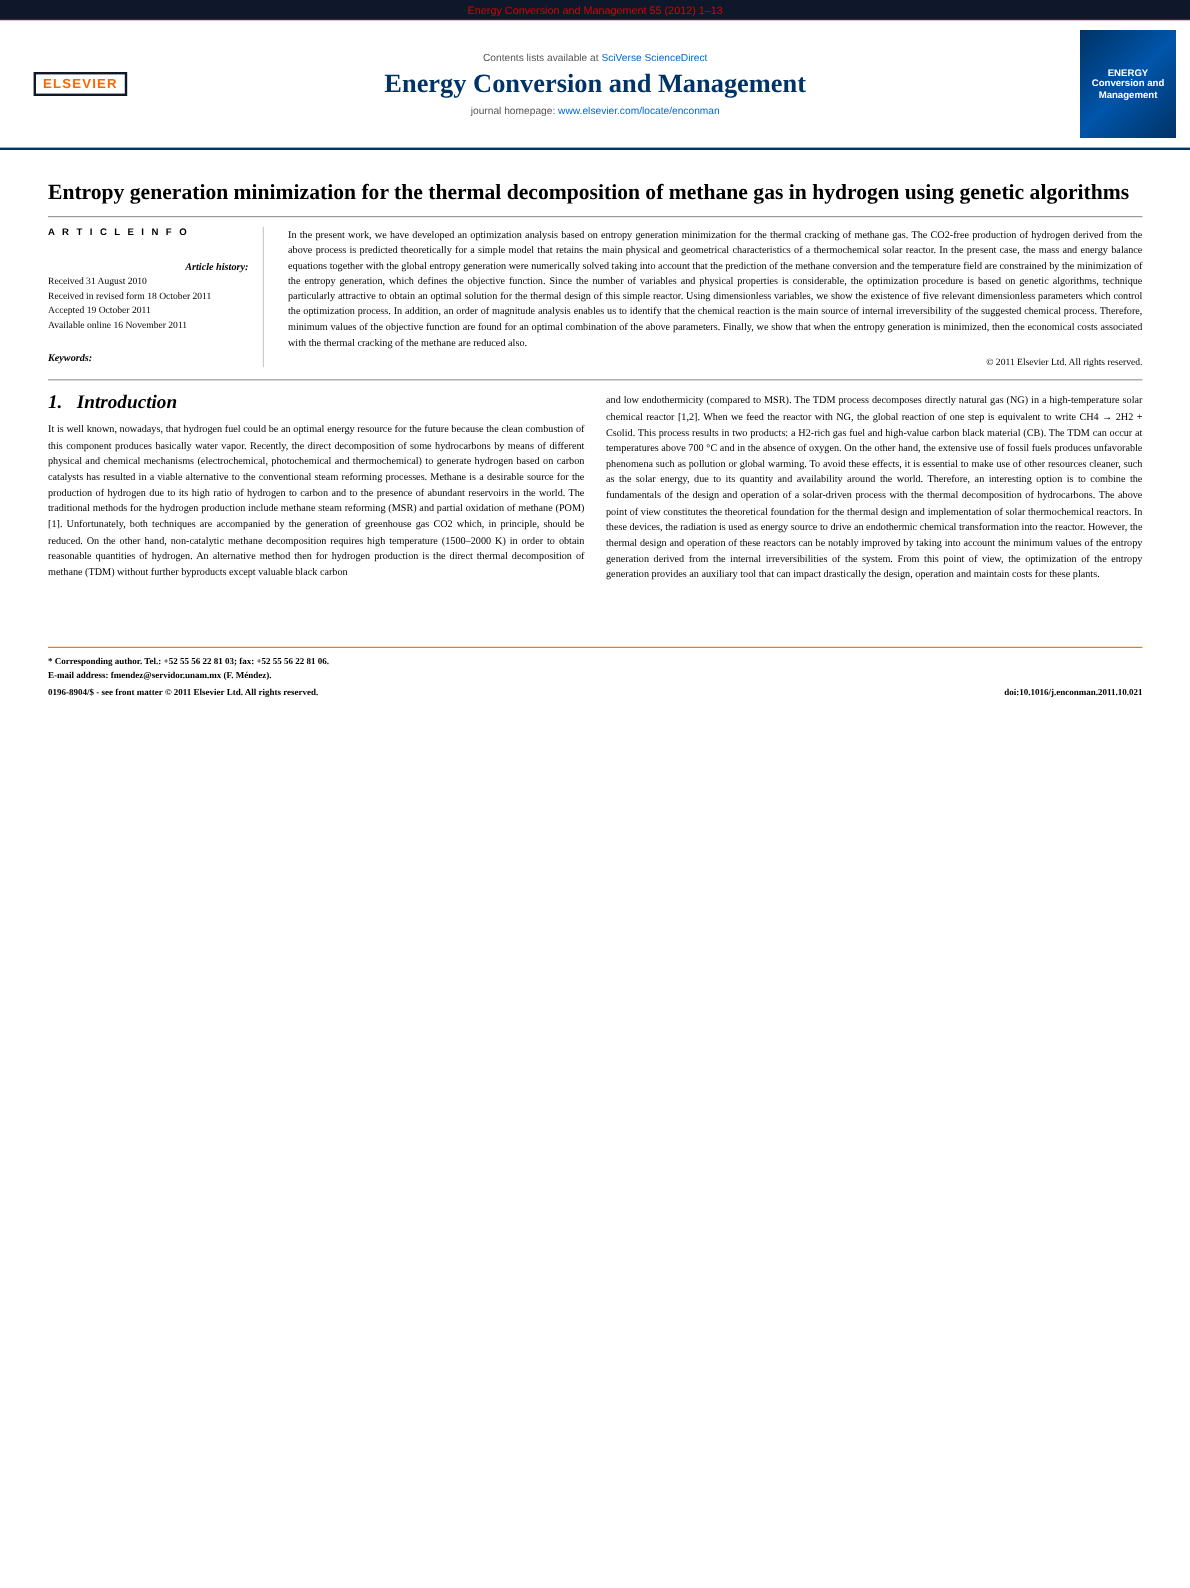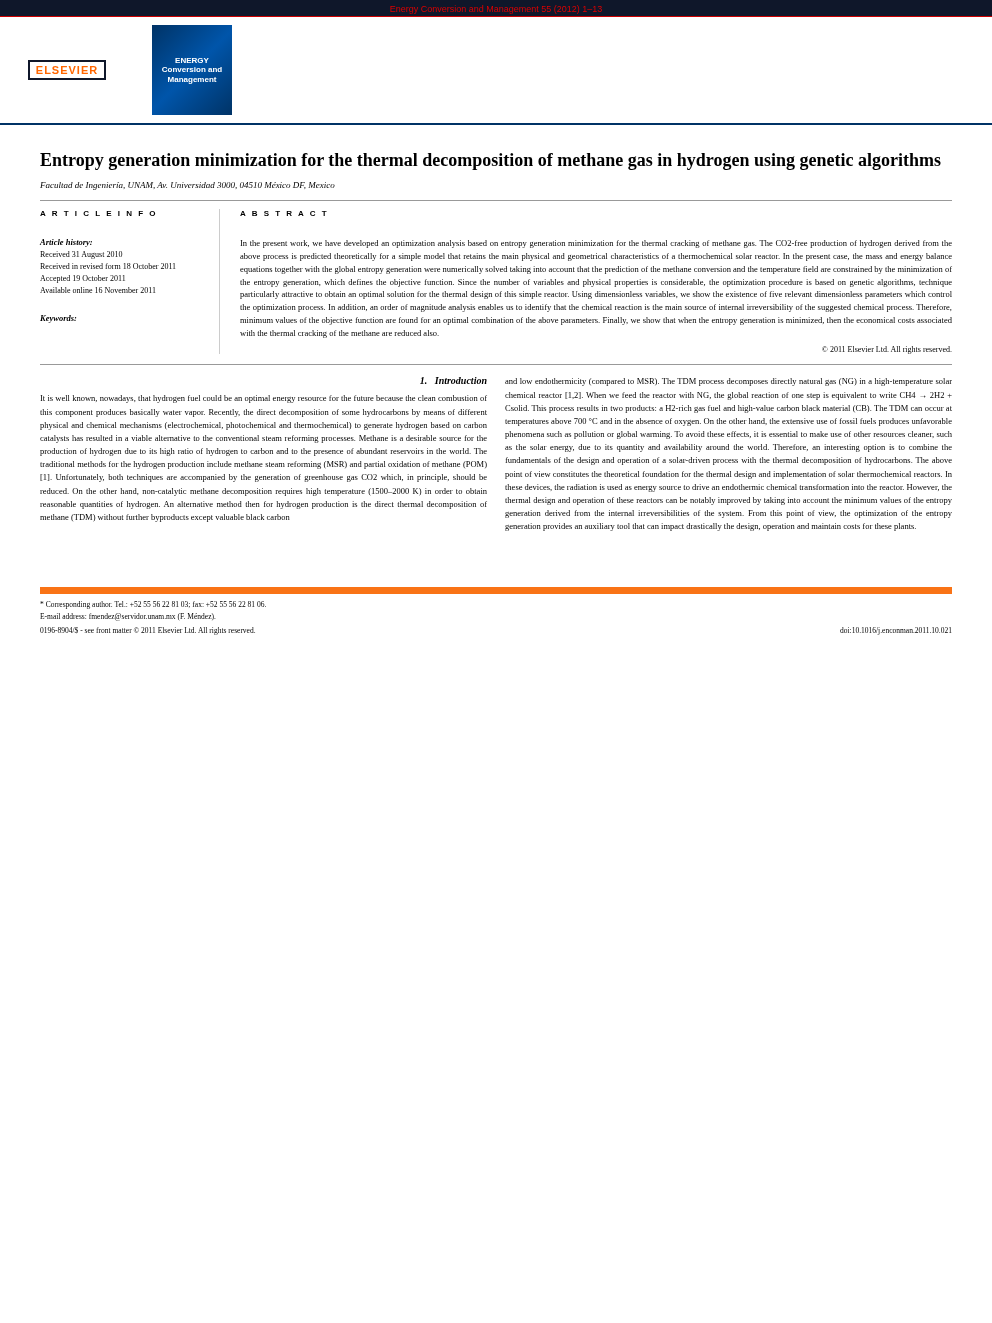--- a/index.html
+++ b/index.html
@@ -164,20 +164,21 @@
       margin-bottom: 19px;
       font-family: Liberation Sans, sans-serif;
     }
 
     .info-subsection-title {
       font-size: 8.5px;
       font-style: italic;
       font-weight: bold;
       margin-top: 6px;
       margin-bottom: 2px;
+      text-align: right;
     }
     .info-text {
       font-size: 8px;
       line-height: 1.5;
       font-family: 'Times New Roman', serif;
     }
 
     .keywords-title {
       font-size: 8.5px;
       font-style: italic;
@@ -216,41 +217,41 @@
     .body-two-col {
       display: flex;
       gap: 18px;
       margin-top: 10px;
     }
     .body-col {
       flex: 1;
     }
 
     .section-title {
-      font-size: 10px;
+      font-size: 16px;
       font-weight: bold;
       font-style: italic;
       margin-bottom: 6px;
       font-family: 'Times New Roman', serif;
-      text-align: right;
     }
 
     .body-text {
       font-size: 8.5px;
       line-height: 1.55;
       text-align: justify;
       font-family: 'Times New Roman', serif;
       margin-bottom: 24px;
     }
 
     
     .footer-bar {
-      border-top: 7px solid #f97316;
+      border-top: 1px solid #f97316;
       margin: 10px 40px 0 40px;
       padding-top: 5px;
+      font-weight: bold;
     }
     .footnote-text {
       font-size: 7.5px;
       line-height: 1.5;
       font-family: 'Times New Roman', serif;
     }
     .footer-bottom {
       display: flex;
       justify-content: space-between;
       margin-top: 4px;
@@ -269,56 +270,65 @@
 <body>
 
 <div class="top-bar">
   <span>Energy Conversion and Management 55 (2012) 1–13</span>
 </div>
 
 <div class="journal-banner">
   <div class="banner-left">
     <div class="elsevier-logo">
       <span>ELSEVIER</span>
+    </div>
+  </div>
+  <div class="banner-center">
+    <div class="sciverse-line">
+      <span>Contents lists available at </span>
+      <span class="sciverse-link">SciVerse ScienceDirect</span>
+    </div>
+    <div class="journal-title-banner">Energy Conversion and Management</div>
+    <div class="homepage-line">
+      <span>journal homepage: </span>
+      <span class="homepage-link">www.elsevier.com/locate/enconman</span>
     </div>
   </div>
   <div class="banner-right">
     <div class="journal-cover">
       <span class="cover-title">ENERGY
 Conversion
 and
 Management</span>
     </div>
   </div>
 </div>
 
 <div class="article-content">
 
   <div class="article-title">Entropy generation minimization for the thermal decomposition of methane gas in hydrogen using genetic algorithms</div>
 
-  <div class="author-affil">Facultad de Ingeniería, UNAM, Av. Universidad 3000, 04510 México DF, Mexico</div>
 
   <hr class="divider">
 
   <div class="two-col-section">
 
     <div class="article-info-col">
       <div class="section-header">A R T I C L E   I N F O</div>
 
       <div class="info-subsection-title">Article history:</div>
       <div class="info-text">Received 31 August 2010</div>
       <div class="info-text">Received in revised form 18 October 2011</div>
       <div class="info-text">Accepted 19 October 2011</div>
       <div class="info-text">Available online 16 November 2011</div>
 
       <div class="keywords-title">Keywords:</div>
     </div>
 
     <div class="abstract-col">
-      <div class="section-header">A B S T R A C T</div>
       <div class="abstract-text">In the present work, we have developed an optimization analysis based on entropy generation minimization for the thermal cracking of methane gas. The CO2-free production of hydrogen derived from the above process is predicted theoretically for a simple model that retains the main physical and geometrical characteristics of a thermochemical solar reactor. In the present case, the mass and energy balance equations together with the global entropy generation were numerically solved taking into account that the prediction of the methane conversion and the temperature field are constrained by the minimization of the entropy generation, which defines the objective function. Since the number of variables and physical properties is considerable, the optimization procedure is based on genetic algorithms, technique particularly attractive to obtain an optimal solution for the thermal design of this simple reactor. Using dimensionless variables, we show the existence of five relevant dimensionless parameters which control the optimization process. In addition, an order of magnitude analysis enables us to identify that the chemical reaction is the main source of internal irreversibility of the suggested chemical process. Therefore, minimum values of the objective function are found for an optimal combination of the above parameters. Finally, we show that when the entropy generation is minimized, then the economical costs associated with the thermal cracking of the methane are reduced also.</div>
       <div class="copyright-line">© 2011 Elsevier Ltd. All rights reserved.</div>
     </div>
 
   </div>
 
   <hr class="section-divider">
 
   <div class="body-two-col">
 

